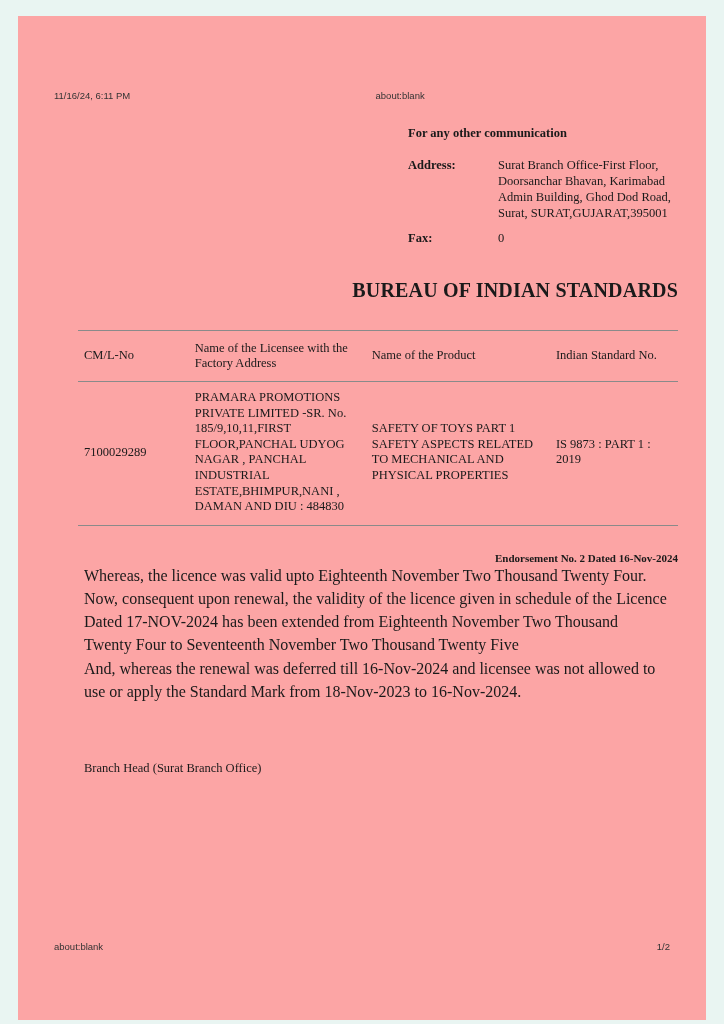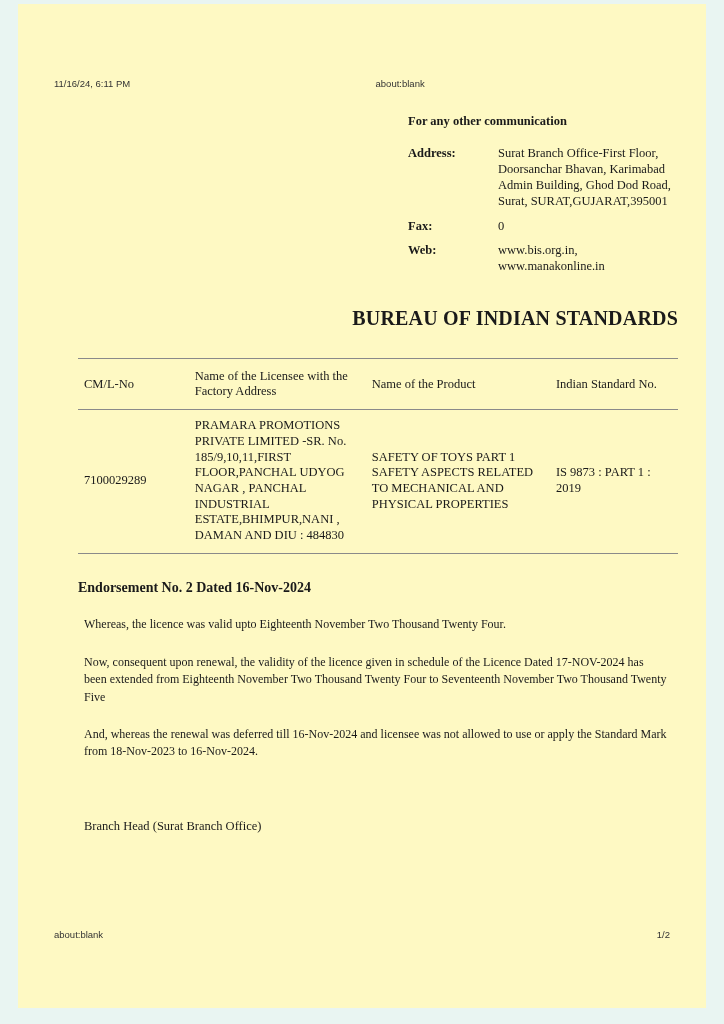--- a/index.html
+++ b/index.html
@@ -11,24 +11,24 @@
     height: 1024px;
     background: #e9f5f2;
     font-family: "Liberation Serif", serif;
     color: #1a1a1a;
     position: relative;
     overflow: hidden;
   }
   .page {
     position: absolute;
     left: 18px;
-    top: 4px;
+    top: 16px;
     width: 688px;
     height: 1004px;
-    background: #fef9c3;
+    background: #fca5a5;
     box-sizing: border-box;
   }
   .browser-header {
     position: absolute;
     top: 74px;
     left: 36px;
     right: 36px;
     display: flex;
     justify-content: space-between;
     font-family: "Liberation Sans", sans-serif;
@@ -120,29 +120,28 @@
     border-bottom: 1px solid #8a8a8a;
     line-height: 1.25;
   }
   .col-cml { width: 110px; padding-left: 6px !important; }
   .col-name { width: 175px; }
   .col-prod { width: 190px; }
   .col-std { width: 125px; }
 
   
   .endorsement {
-    text-align: left;
-    font-weight: bold;
-    font-size: 14px;
+    text-align: right;
+    font-weight: bold;
+    font-size: 11px;
     margin-top: 26px;
   }
   .para {
-    font-size: 12px;
+    font-size: 16px;
     line-height: 1.45;
-    margin-top: 20px;
     padding-left: 6px;
     padding-right: 10px;
   }
   .signature {
     font-size: 12.5px;
     margin-top: 58px;
     padding-left: 6px;
   }
 </style>
 </head>
@@ -162,24 +161,20 @@
       <div class="contact-title">For any other communication</div>
       <table class="contact-table">
         <tbody>
           <tr>
             <td class="label">Address:</td>
             <td class="value">Surat Branch Office-First Floor, Doorsanchar Bhavan, Karimabad Admin Building, Ghod Dod Road, Surat, SURAT,GUJARAT,395001</td>
           </tr>
           <tr>
             <td class="label">Fax:</td>
             <td class="value">0</td>
-          </tr>
-          <tr>
-            <td class="label">Web:</td>
-            <td class="value">www.bis.org.in, www.manakonline.in</td>
           </tr>
         </tbody>
       </table>
     </div>
 
     <div class="org-title">BUREAU OF INDIAN STANDARDS</div>
 
     <table class="lic-table">
       <thead>
         <tr>

